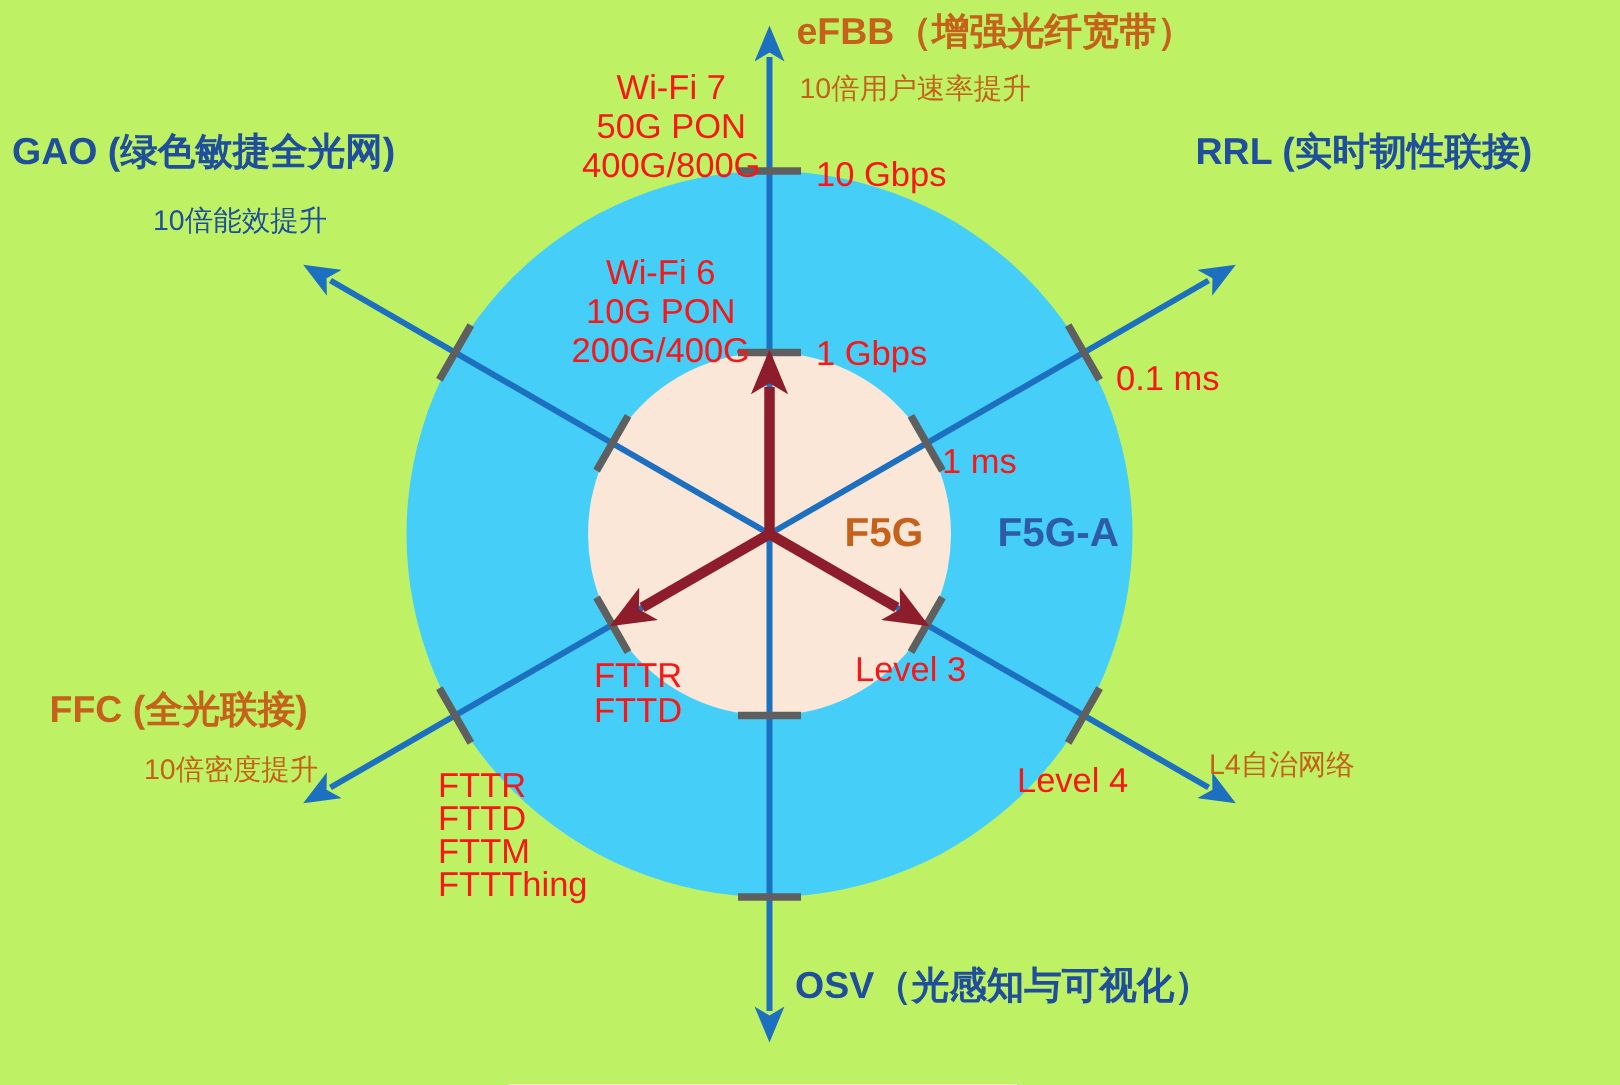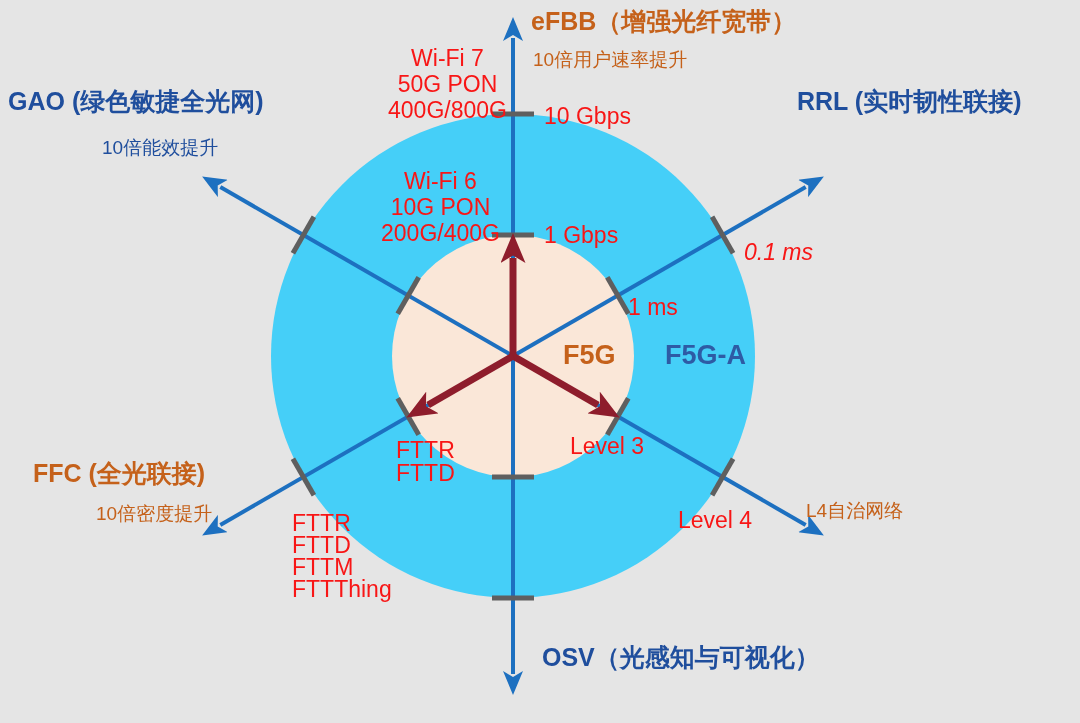--- a/index.html
+++ b/index.html
@@ -1,17 +1,17 @@
 <!DOCTYPE html>
 <html><head>
 <meta charset="utf-8">
 <style>
   html,body { margin:0; padding:0; background:#ffffff; }
   .stage {
-    position:relative; width:1080px; height:723px; background:#e5e5e5;
+    position:relative; width:1080px; height:723px; background:#bef264;
     overflow:hidden;
     font-family:"Liberation Sans","DejaVu Sans",sans-serif;
   }
   .stage svg { position:absolute; left:0; top:0; }
   .lbl { position:absolute; white-space:pre-line; }
   .title { font-weight:700; font-size:25px; line-height:1.1; }
   .sub   { font-size:19px; line-height:1.2; }
   .orange { color:#C5611A; }
   .blue   { color:#1F4E9D; }
   .red    { color:#F81616; font-size:23px; }
@@ -80,28 +80,28 @@
   <div class="lbl title blue" style="left:8px; top:88px;">GAO (绿色敏捷全光网)</div>
   <div class="lbl sub blue" style="left:102px; top:137px;">10倍能效提升</div>
 
   <div class="lbl title blue" style="left:797px; top:88px;">RRL (实时韧性联接)</div>
 
   <div class="lbl title orange" style="left:33px; top:460px;">FFC (全光联接)</div>
   <div class="lbl sub orange" style="left:96px; top:503px;">10倍密度提升</div>
 
   <div class="lbl sub orange" style="left:806px; top:500px;">L4自治网络</div>
 
-  <div class="lbl title blue" style="left:530px; top:644px;margin-left:12px;">OSV（光感知与可视化）</div>
+  <div class="lbl title blue" style="left:530px; top:644px;">OSV（光感知与可视化）</div>
 
   <div class="lbl ring-label orange" style="left:563px; top:340px;">F5G</div>
   <div class="lbl ring-label f5ga-color" style="left:665px; top:340px;">F5G-A</div>
 
   <div class="lbl red" style="left:544px; top:103px;">10 Gbps</div>
   <div class="lbl red" style="left:544px; top:222px;">1 Gbps</div>
-  <div class="lbl red" style="left:744px; top:239px;font-style:italic;">0.1 ms</div>
+  <div class="lbl red" style="left:744px; top:239px;">0.1 ms</div>
   <div class="lbl red" style="left:628px; top:294px;">1 ms</div>
   <div class="lbl red" style="left:570px; top:433px;">Level 3</div>
   <div class="lbl red" style="left:678px; top:507px;">Level 4</div>
 
   <div class="lbl red ctr lh26" style="left:370px; top:45px; width:155px;">Wi-Fi 7
 50G PON
 400G/800G</div>
   <div class="lbl red ctr lh26" style="left:363px; top:168px; width:155px;">Wi-Fi 6
 10G PON
 200G/400G</div>

